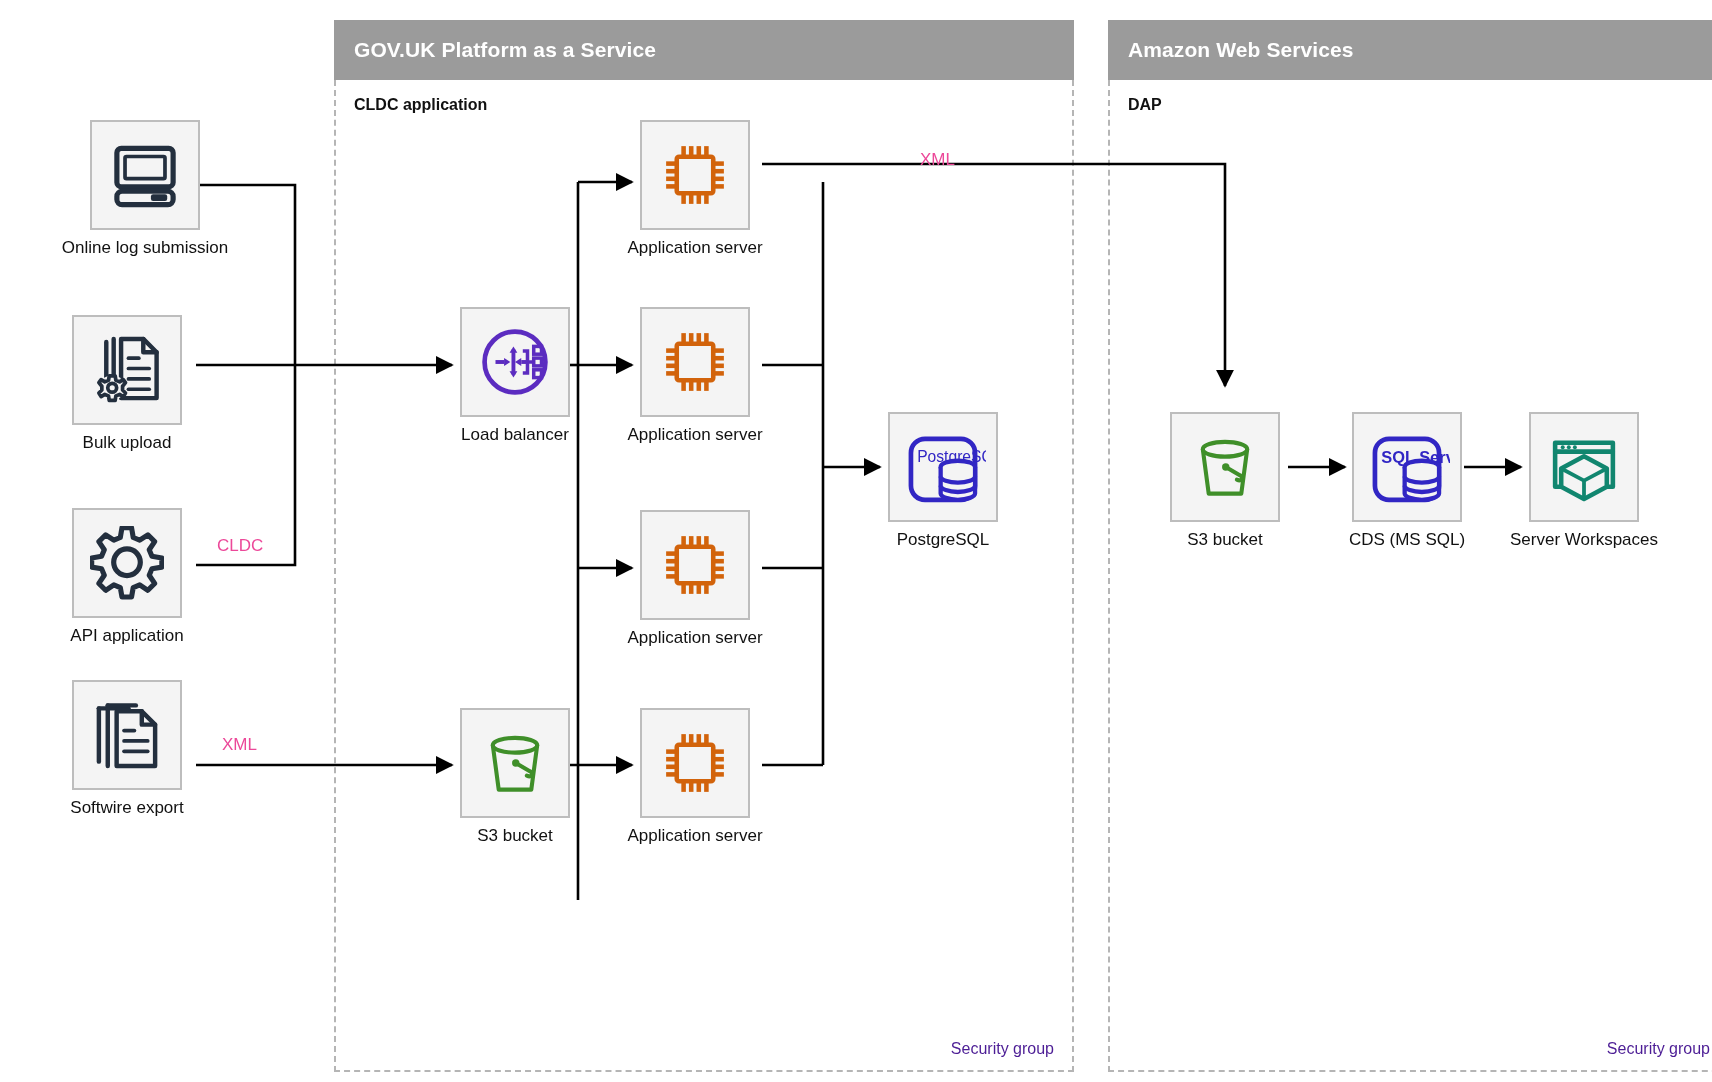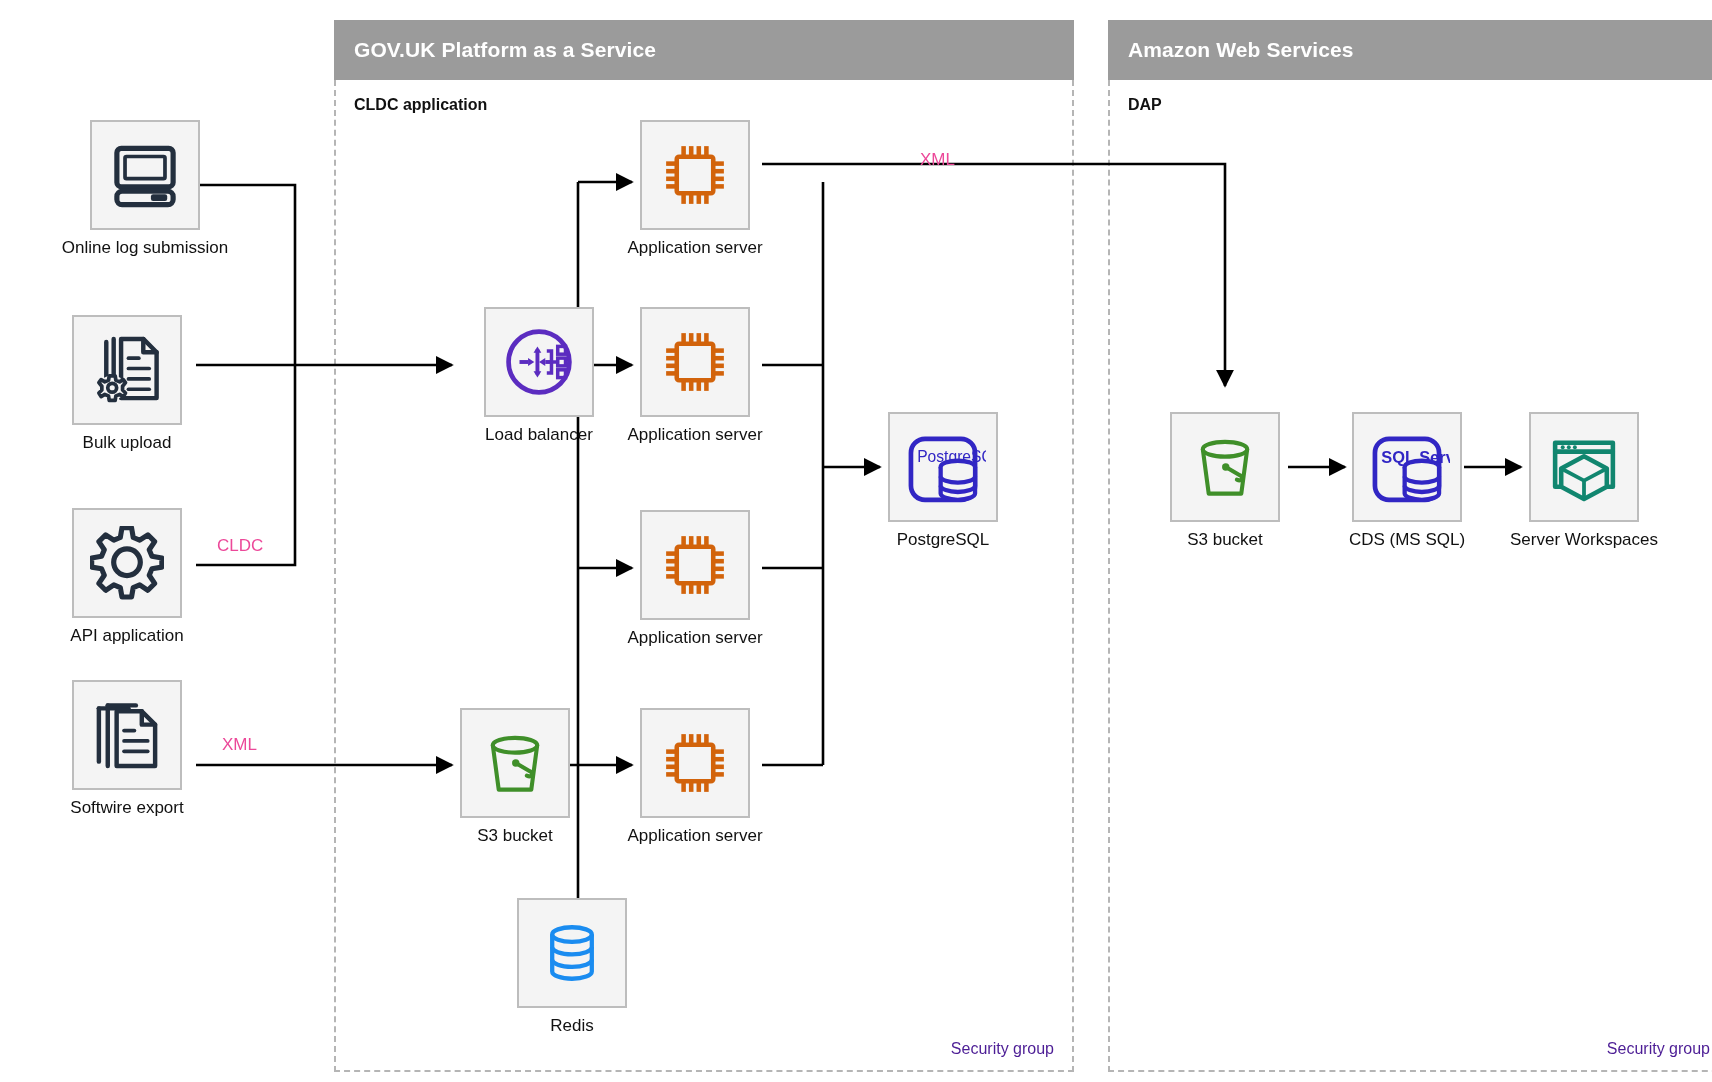--- a/index.html
+++ b/index.html
@@ -218,21 +218,21 @@
           <path d="M 70 18 L 70 36 L 88 36"></path>
           <path d="M 46 44 L 60 44" stroke-width="5"></path>
           <path d="M 46 58 L 78 58" stroke-width="5"></path>
           <path d="M 46 72 L 78 72" stroke-width="5"></path>
         </g>
       </svg>
     </div>
     <div class="caption">Softwire export</div>
   </div>
 
-  <div class="node" style="left:484px; top:307px;">
+  <div class="node" style="left:460px; top:307px;">
     <div class="tile">
       <svg width="78" height="78" viewBox="0 0 100 100">
         <circle cx="50" cy="50" r="39" fill="none" stroke="#5b2cc0" stroke-width="6"></circle>
         <g stroke="#5b2cc0" stroke-width="5" fill="#5b2cc0">
           <path d="M 25 50 L 36 50" fill="none"></path>
           <path d="M 36 45 L 44 50 L 36 55 Z" stroke="none"></path>
           <path d="M 48 34 L 48 66" fill="none"></path>
           <path d="M 43 38 L 48 30 L 53 38 Z" stroke="none"></path>
           <path d="M 43 62 L 48 70 L 53 62 Z" stroke="none"></path>
           <path d="M 66 50 L 58 50" fill="none"></path>
@@ -365,33 +365,20 @@
           <path d="M 74 35 L 88 35"></path>
             <path d="M 74 45 L 88 45"></path>
           <path d="M 74 55 L 88 55"></path>
             <path d="M 74 65 L 88 65"></path>
         </g>
       </svg>
     </div>
     <div class="caption">Application server</div>
   </div>
 
-  <div class="node" style="left:517px; top:898px;">
-    <div class="tile">
-      <svg width="66" height="66" viewBox="0 0 100 100">
-        <g fill="none" stroke="#1a8cf0" stroke-width="6.5">
-          <ellipse cx="50" cy="22" rx="30" ry="11"></ellipse>
-          <path d="M 20 22 L 20 78 C 20 84 33 89 50 89 C 67 89 80 84 80 78 L 80 22"></path>
-          <path d="M 20 41 C 20 47 33 52 50 52 C 67 52 80 47 80 41"></path>
-          <path d="M 20 60 C 20 66 33 71 50 71 C 67 71 80 66 80 60"></path>
-        </g>
-      </svg>
-    </div>
-    <div class="caption">Redis</div>
-  </div>
 
   <div class="node" style="left:888px; top:412px;">
     <div class="tile">
       <svg width="86" height="80" viewBox="0 0 110 100">
         <path d="M 14 32 C 14 22 22 14 32 14 L 78 14 C 88 14 96 22 96 32 L 96 74 C 96 84 88 92 78 92 L 32 92 C 22 92 14 84 14 74 Z" fill="none" stroke="#3126c4" stroke-width="6"></path>
         <text x="22" y="44" font-family="&quot;Liberation Sans&quot;, sans-serif" font-size="20" fill="#3126c4">PostgreSQL</text>
         <g fill="#f4f4f4" stroke="#3126c4" stroke-width="5.5">
           <ellipse cx="74" cy="50" rx="22" ry="8"></ellipse>
           <path d="M 52 50 L 52 84 C 52 88 62 92 74 92 C 86 92 96 88 96 84 L 96 50"></path>
           <path d="M 52 62 C 52 66 62 70 74 70 C 86 70 96 66 96 62" fill="none"></path>

